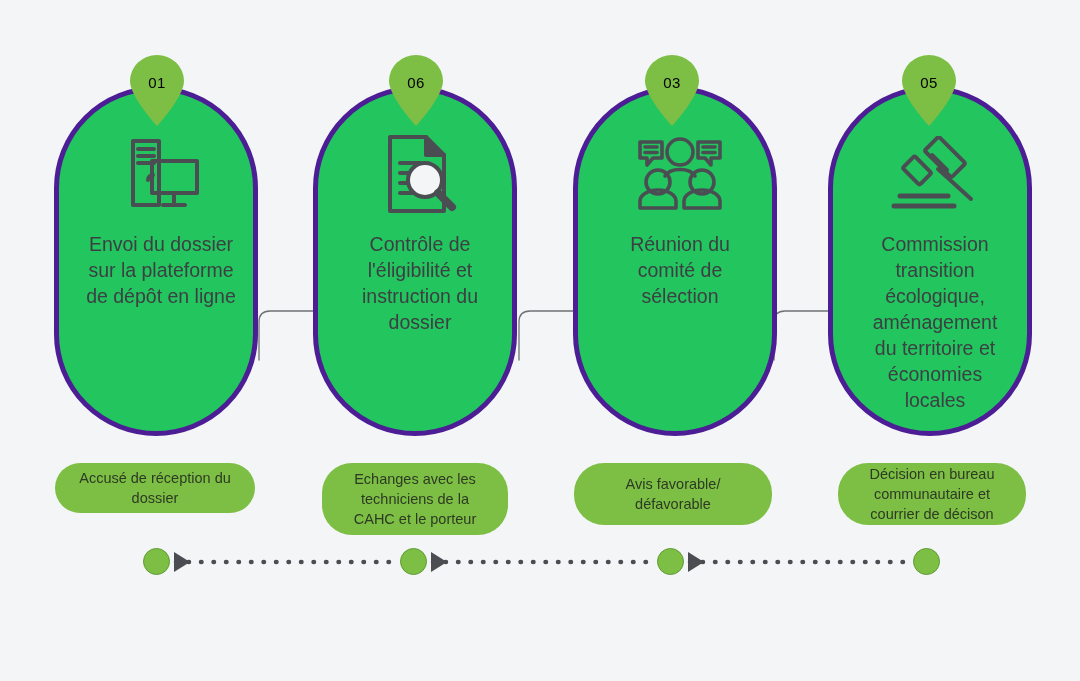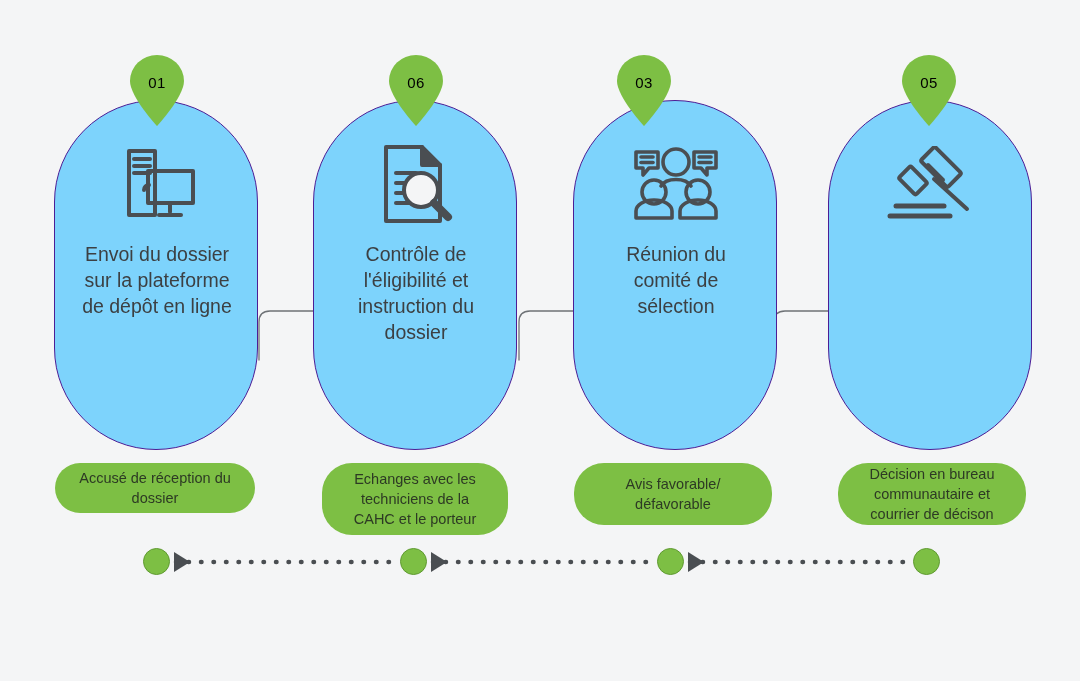--- a/index.html
+++ b/index.html
@@ -25,44 +25,44 @@
   .connectors {
     position: absolute;
     left: 0; top: 0;
     width: 1080px; height: 681px;
     pointer-events: none;
   }
 
   
   .step {
     position: absolute;
-    top: 100px;
+    top: 86px;
     width: 204px;
     height: 350px;
-    border: 1px solid #4c1d95;
+    border: 5px solid #4c1d95;
     border-radius: 102px;
-    background: #7dd3fc;
+    background: #22c55e;
     box-sizing: border-box;
   }
   .step-1 { left: 54px; }
   .step-2 { left: 313px; }
   .step-3 { left: 573px; }
   .step-4 { left: 828px; }
 
   
   .pin {
     position: absolute;
     top: 55px;
     width: 58px;
     height: 72px;
     z-index: 6;
   }
   .pin-1 { left: 128px; }
   .pin-2 { left: 387px; }
-  .pin-3 { left: 615px; }
+  .pin-3 { left: 643px; }
   .pin-4 { left: 900px; }
   .pin svg { display: block; }
   .pin-num {
     position: absolute;
     left: 0; top: 19px;
     width: 58px;
     text-align: center;
     font-size: 15px;
     color: #000000;
     letter-spacing: 0.3px;
@@ -238,20 +238,27 @@
     <div class="step-icon">
       <svg width="90" height="76" viewBox="0 0 90 76" fill="none" stroke="#4a4e52" stroke-width="4" stroke-linecap="round" stroke-linejoin="round">
         <rect x="36" y="11" width="38" height="20" rx="2" transform="rotate(45 55 21)"></rect>
         <line x1="42" y1="19" x2="57" y2="34"></line>
         <rect x="15" y="26" width="24" height="17" rx="2" transform="rotate(45 27 34.5)"></rect>
         <line x1="48" y1="33" x2="81" y2="63"></line>
         <line x1="10" y1="60" x2="58" y2="60" stroke-width="5"></line>
         <line x1="4" y1="70" x2="64" y2="70" stroke-width="5"></line>
       </svg>
     </div>
+    <div class="step-title">Commission
+transition
+écologique,
+aménagement
+du territoire et
+économies
+locales</div>
   </div>
   <div class="pin pin-4">
     <svg width="58" height="72" viewBox="0 0 58 72">
       <path d="M29 71 C29 71 2 42 2 26 A27 26 0 0 1 56 26 C56 42 29 71 29 71 Z" fill="#7dbf44"></path>
     </svg>
     <div class="pin-num">05</div>
   </div>
 
   <div class="chip chip-1">Accusé de réception du
 dossier</div>

